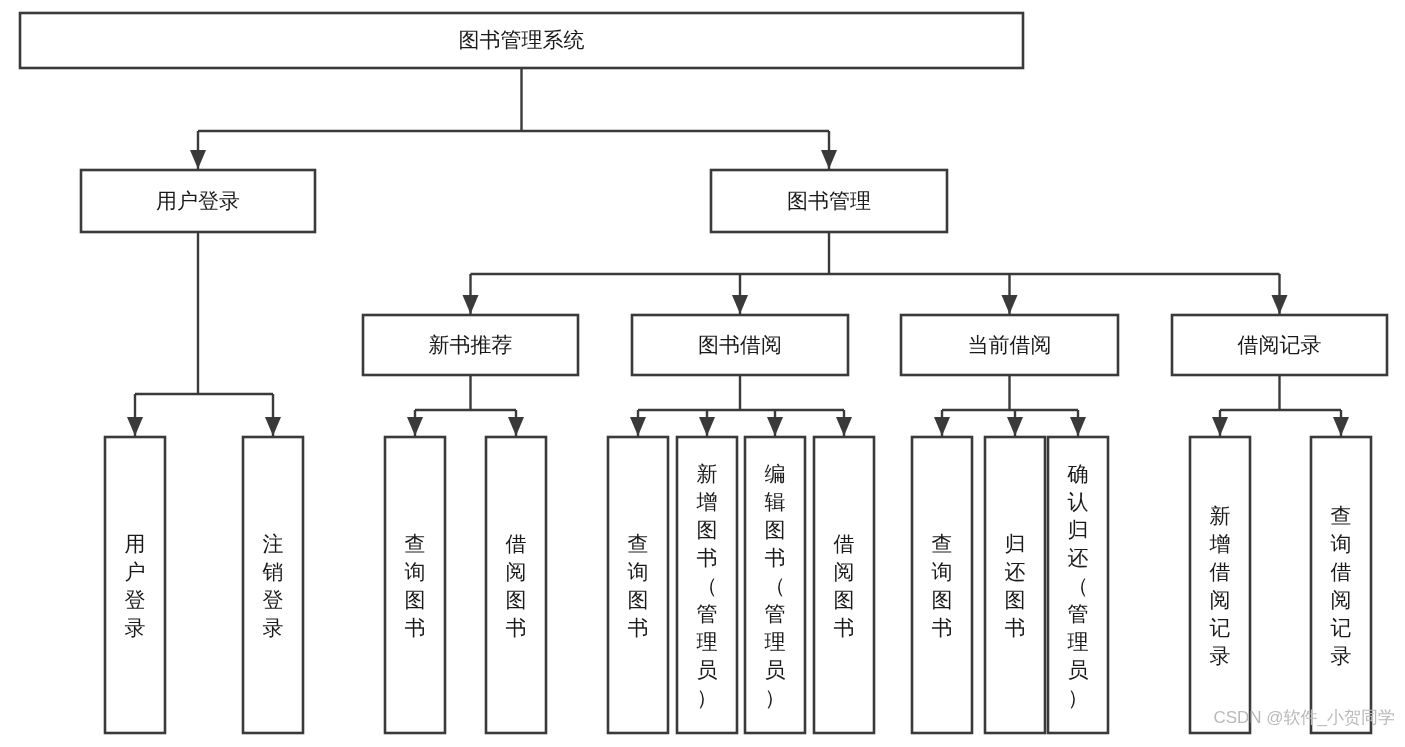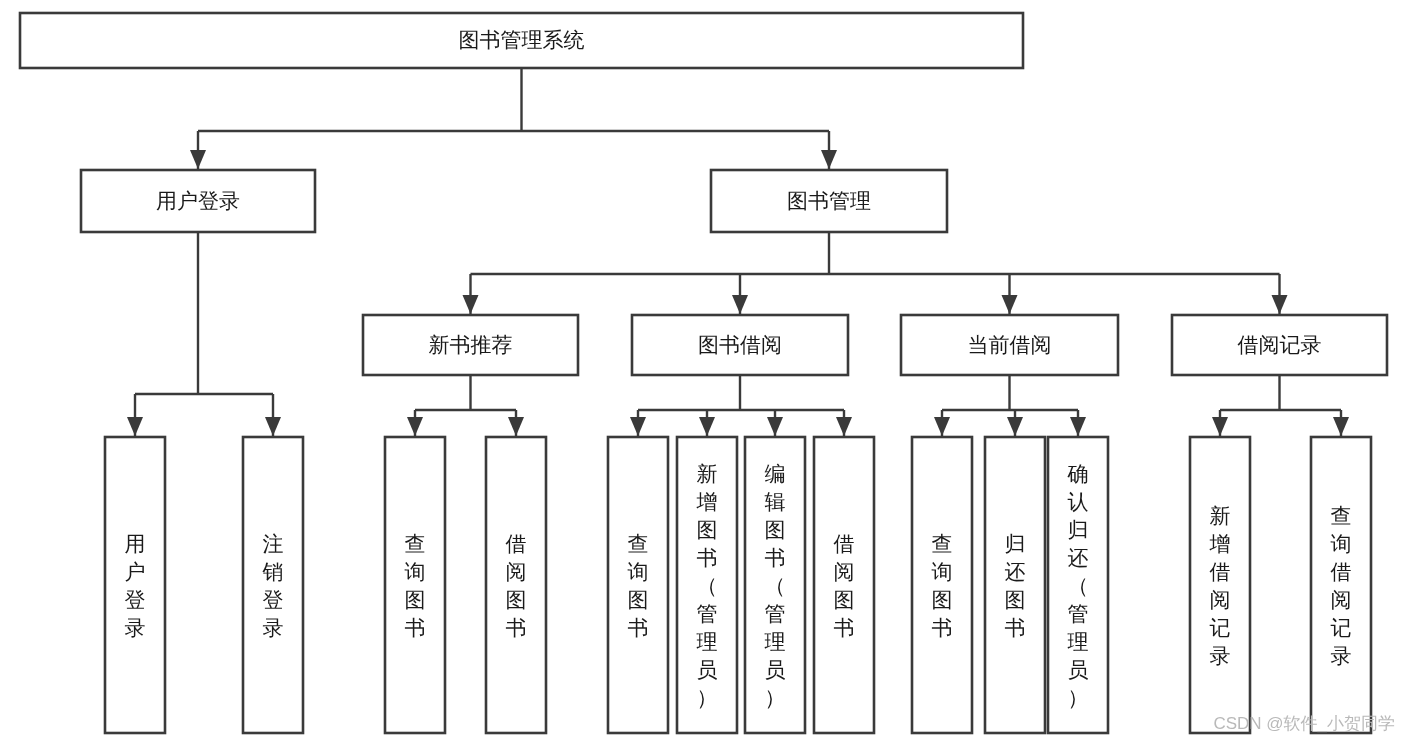--- a/index.html
+++ b/index.html
@@ -44,21 +44,21 @@
   .node-label-h {
     font-family: "Liberation Sans", "DejaVu Sans", sans-serif;
     font-size: 21px;
     fill: #1a1a1a;
     text-anchor: middle;
     dominant-baseline: middle;
   }
   .watermark {
     position: absolute;
     right: 10px;
-    bottom: 12px;
+    bottom: 18px;
     font-family: "Liberation Sans", "DejaVu Sans", sans-serif;
     font-size: 17px;
     color: #b9b9b9;
     white-space: nowrap;
     pointer-events: none;
   }
 </style>
 </head>
 <body>
 

